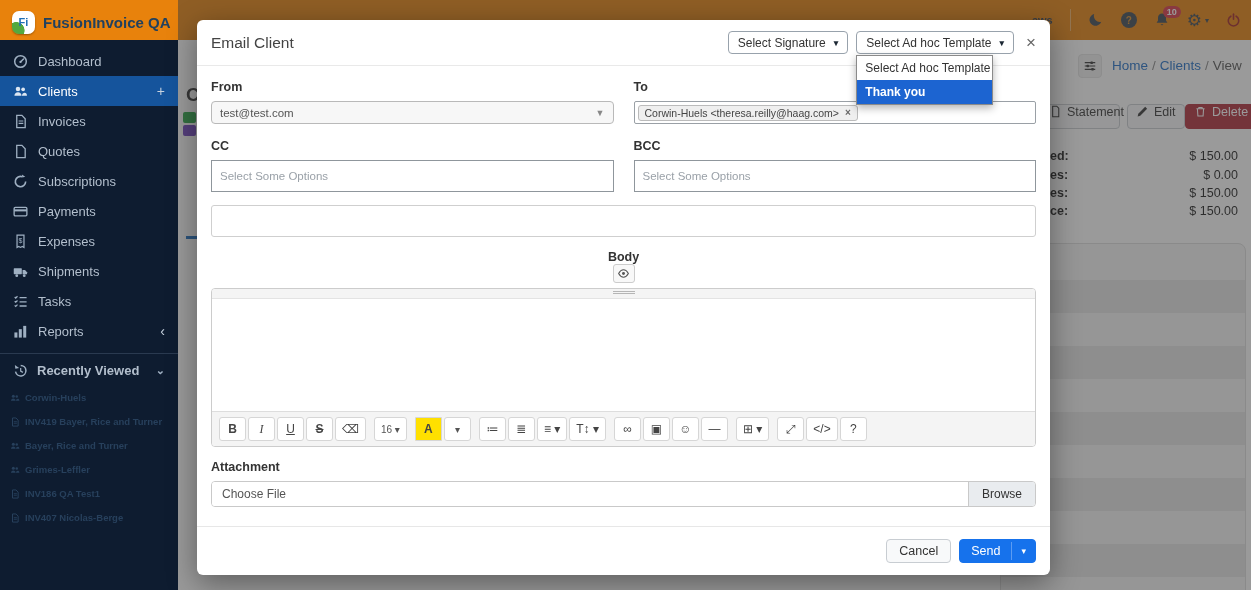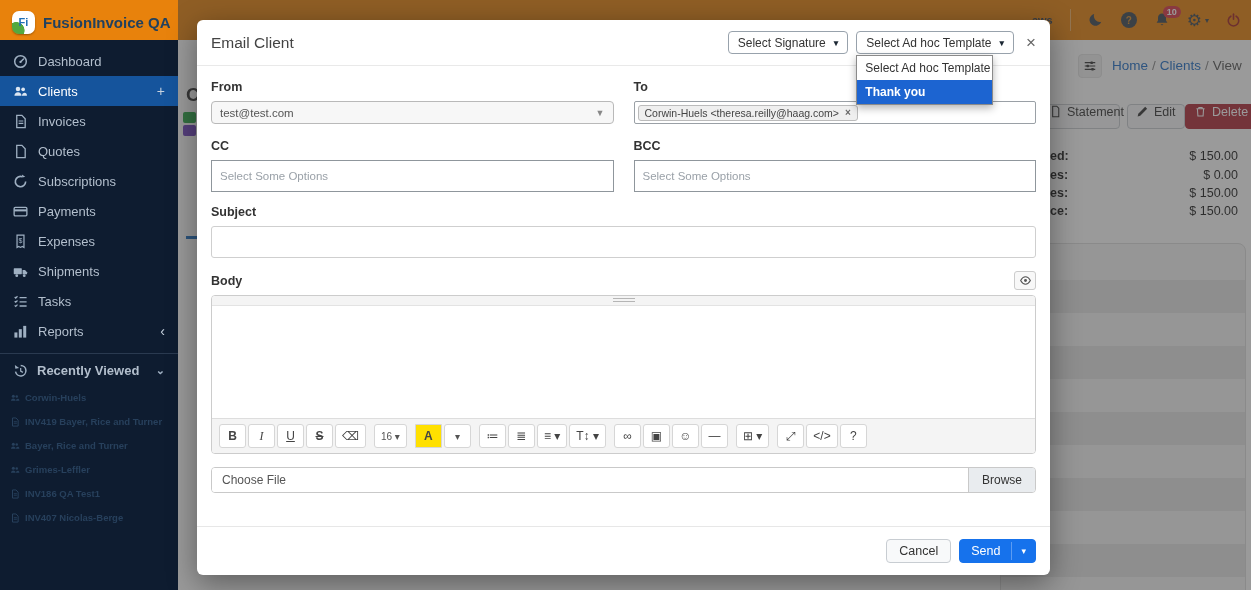--- a/index.html
+++ b/index.html
@@ -96,21 +96,21 @@
               padding:0 8px; font-size:11.5px; color:#555; cursor:pointer; }
   .from-caret { margin-left:auto; font-size:9px; color:#888; }
   .to-box { height:23px; border:1px solid #9aa0a6; border-radius:2px; display:flex; align-items:center; padding:0 3px; cursor:text; }
   .chip { display:inline-flex; align-items:center; gap:6px; border:1px solid #bbb; background:#efefef; border-radius:3px;
           padding:1px 6px; font-size:10.5px; color:#444; }
   .chip-x { font-size:10px; font-weight:bold; color:#666; cursor:pointer; }
   .txt { width:100%; height:23px; border:1px solid #8f969c; padding:15px 8px; font-size:11.5px; color:#333;
          font-family:inherit; outline:none; }
   .txt::placeholder { color:#9aa1a8; }
   .subj { border:1px solid #cfcfcf; border-radius:3px; }
-  .body-row { display:flex; align-items:center; justify-content:space-between; margin-bottom:5px; }
+  .body-row { display:flex; align-items:center; justify-content:space-between; margin-bottom:5px;flex-direction:column; }
   .eye-btn { width:22px; height:19px; border:1px solid #ccc; border-radius:3px; background:#f8f8f8; display:flex;
              align-items:center; justify-content:center; color:#555; cursor:pointer; }
   .eye-btn svg { width:13px; height:13px; }
   .editor { border:1px solid #ccc; border-radius:4px; overflow:hidden; margin-bottom:13px; }
   .resize-strip { height:10px; background:#f4f4f4; border-bottom:1px solid #e3e3e3; display:flex; align-items:center;
                   justify-content:center; cursor:ns-resize; }
   .grip { width:22px; height:5px; background:repeating-linear-gradient(#b5b5b5 0 1px, transparent 1px 2.5px); }
   .edit-area { height:112px; background:#fff; cursor:text; }
   .toolbar { display:flex; align-items:center; background:#f4f4f4; border-top:1px solid #ddd; padding:5px 7px; }
   .tb-g { display:flex; gap:2px; margin-right:8px; }
@@ -471,21 +471,20 @@
           <div class="f-label">CC</div>
           <input class="txt" placeholder="Select Some Options" style="">
         </div>
         <div>
           <div class="f-label">BCC</div>
           <input class="txt" placeholder="Select Some Options" style="">
         </div>
       </div>
 
       <div style="margin-bottom:13px;">
-        <div class="f-label">Subject</div>
         <input class="txt subj" value="" style="">
       </div>
 
       <div class="body-row">
         <span class="f-label" style="margin:0;">Body</span>
         <span class="eye-btn">
           <span>
               <svg viewBox="0 0 16 16">
                 <path d="M8 3.5C4.5 3.5 2 8 2 8s2.5 4.5 6 4.5S14 8 14 8s-2.5-4.5-6-4.5z" fill="none" stroke="currentColor" stroke-width="1.3"></path>
                 <circle cx="8" cy="8" r="1.8" fill="currentColor"></circle>
@@ -530,20 +529,21 @@
           </span>
           <span class="tb-g">
             <button class="tb-btn">⤢</button>
             <button class="tb-btn">&lt;/&gt;</button>
             <button class="tb-btn">?</button>
           </span>
         </div>
       </div>
 
       <div>
+        <div class="f-label">Attachment</div>
         <div class="file-group">
           <span class="file-text">Choose File</span>
           <span class="file-browse">Browse</span>
         </div>
       </div>
     </div>
 
     <div class="m-foot">
       <button class="btn-cancel">Cancel</button>
       <button class="btn-send">

